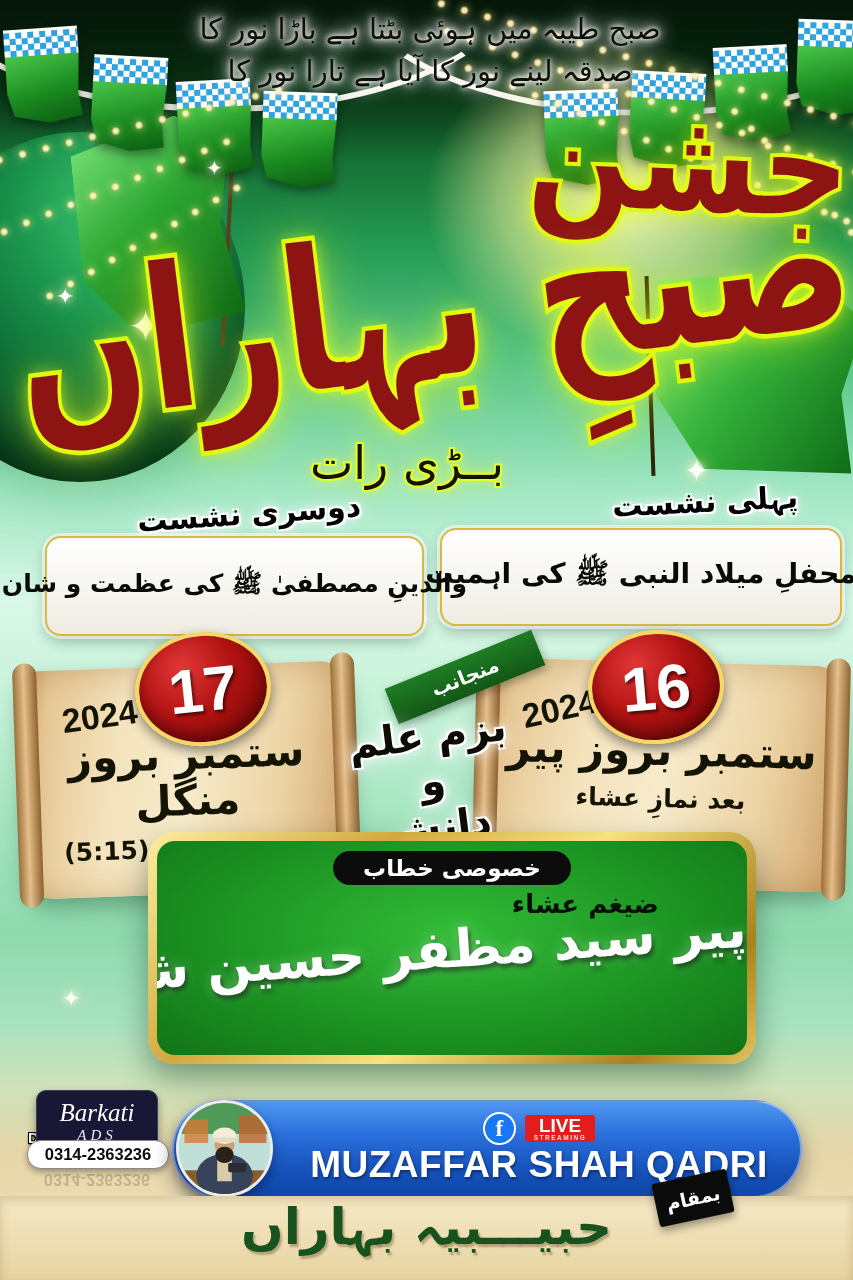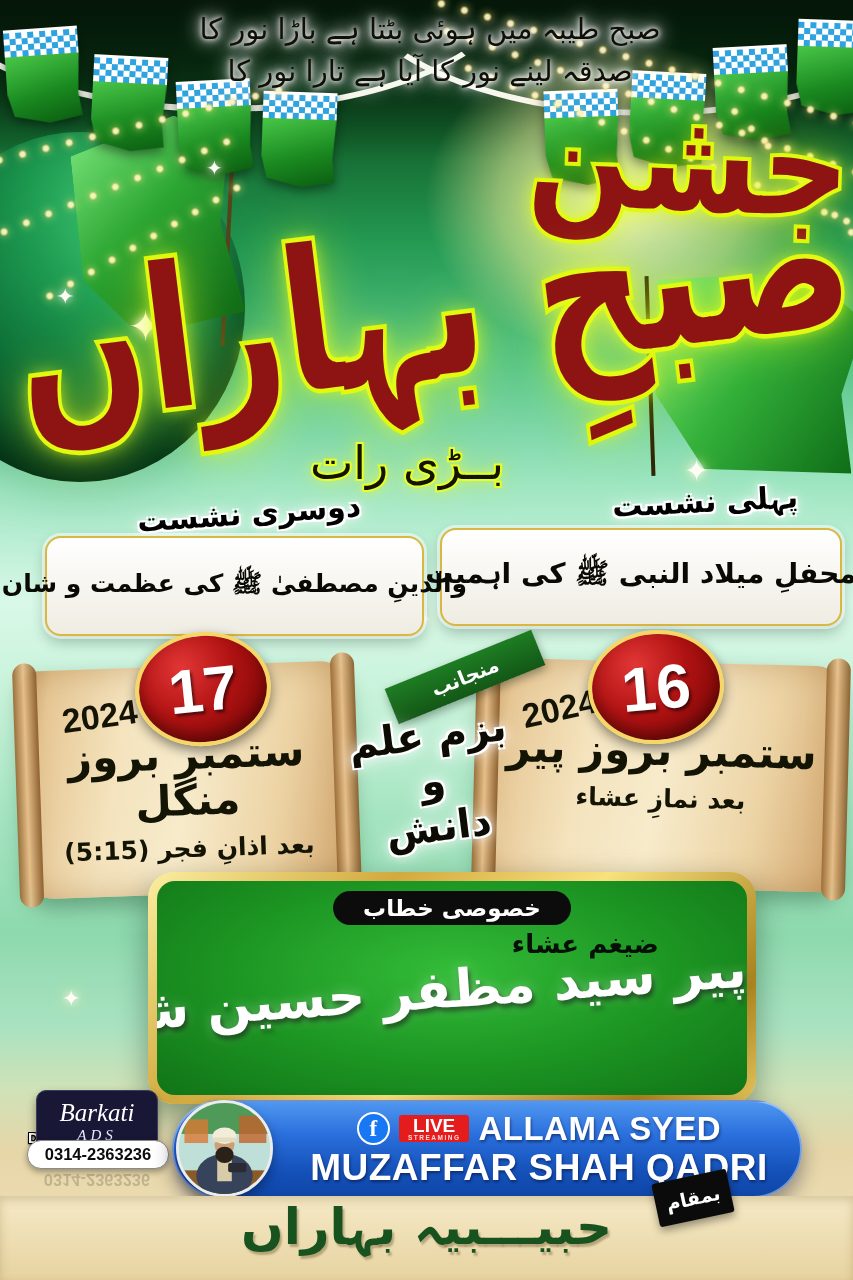--- a/index.html
+++ b/index.html
@@ -83,21 +83,21 @@
     background:radial-gradient(circle at 35% 28%,#e23636 0%,#b01212 45%,#6d0404 100%);
     border:4px solid #f4d767;box-shadow:0 5px 12px rgba(0,0,0,.45),inset 0 -8px 14px rgba(0,0,0,.35);
     color:#fff;font-family:"Liberation Sans",sans-serif;font-weight:800;font-size:62px;
     text-shadow:2px 3px 3px rgba(0,0,0,.55);}
   .ribbon{background:linear-gradient(#1e7d23,#135717);color:#fff;font-size:20px;font-weight:700;
     padding:7px 20px;transform:rotate(-22deg);box-shadow:0 4px 8px rgba(0,20,8,.35);text-align:center;}
   .org-name{font-size:40px;font-weight:700;color:#0c0c04;text-align:center;line-height:1.15;
     transform:rotate(-7deg);
     text-shadow:2px 2px 0 #fff,-2px 2px 0 #fff,2px -2px 0 #fff,-2px -2px 0 #fff,0 0 12px #fff,0 0 22px #fff;}
   
-  .banner{left:148px;top:872px;width:608px;height:232px;border-radius:26px;padding:9px;box-sizing:border-box;
+  .banner{left:148px;top:832px;width:608px;height:232px;border-radius:26px;padding:9px;box-sizing:border-box;
     background:linear-gradient(135deg,#fbeea0 0%,#d2a93e 30%,#f8e27e 55%,#a8821e 85%,#e4c35c 100%);
     box-shadow:0 14px 30px rgba(10,40,20,.4);}
   .banner .inner{position:relative;width:100%;height:100%;border-radius:18px;overflow:hidden;
     background:radial-gradient(ellipse at 50% 42%,#33bc38 0%,#1c9422 55%,#117417 100%);}
   .pill{position:absolute;left:50%;top:10px;transform:translateX(-50%);background:#0c0c0c;color:#fff;
     font-size:23px;font-weight:700;padding:4px 30px;border-radius:999px;white-space:nowrap;}
   .honorific{position:absolute;right:88px;top:48px;color:#071007;font-size:26px;font-weight:700;}
   .speaker{position:absolute;left:0;right:0;top:78px;text-align:center;color:#fff;font-size:52px;font-weight:700;
     white-space:nowrap;transform:rotate(-4deg);
     text-shadow:2px 4px 5px rgba(0,0,0,.5),0 0 14px rgba(255,255,255,.35);}
@@ -290,21 +290,20 @@
       <rect x="37" y="38" width="26" height="5" rx="2" fill="#e4dcc2"></rect>
     </svg>
   </div>
   <div class="abs lb-content" style="left:292px;top:1100px;height:98px;width:494px;">
     <div class="lb-row">
       <div class="fb">f</div>
       <div class="livebadge">
         <div class="live-word">LIVE</div>
         <div class="streaming">STREAMING</div>
       </div>
-      <div class="lb-l1">ALLAMA SYED</div>
     </div>
     <div class="lb-l2">MUZAFFAR SHAH QADRI</div>
   </div>
 
   <div class="abs strip">
     <div class="venue-row">
       <div class="masjid-big ur">حبیـــبیہ بہاراں</div>
     </div>
   </div>
   <div class="abs venue-badge ur">بمقام</div>

